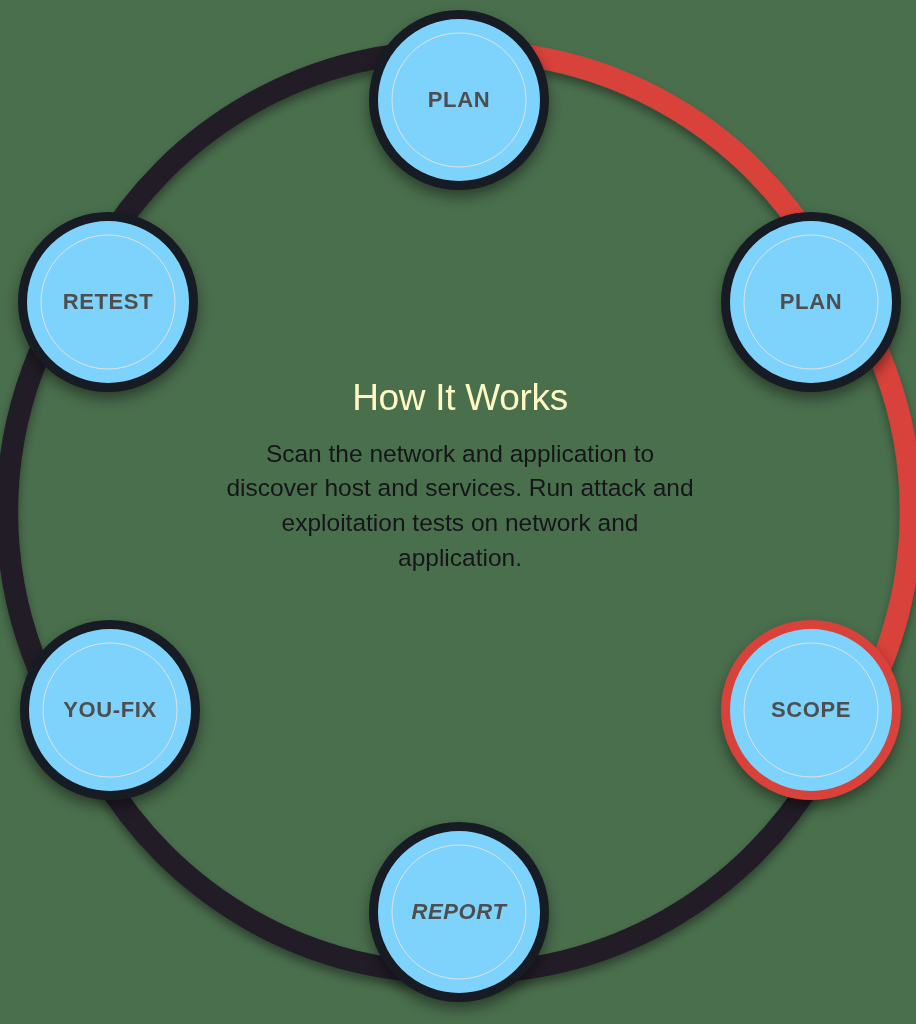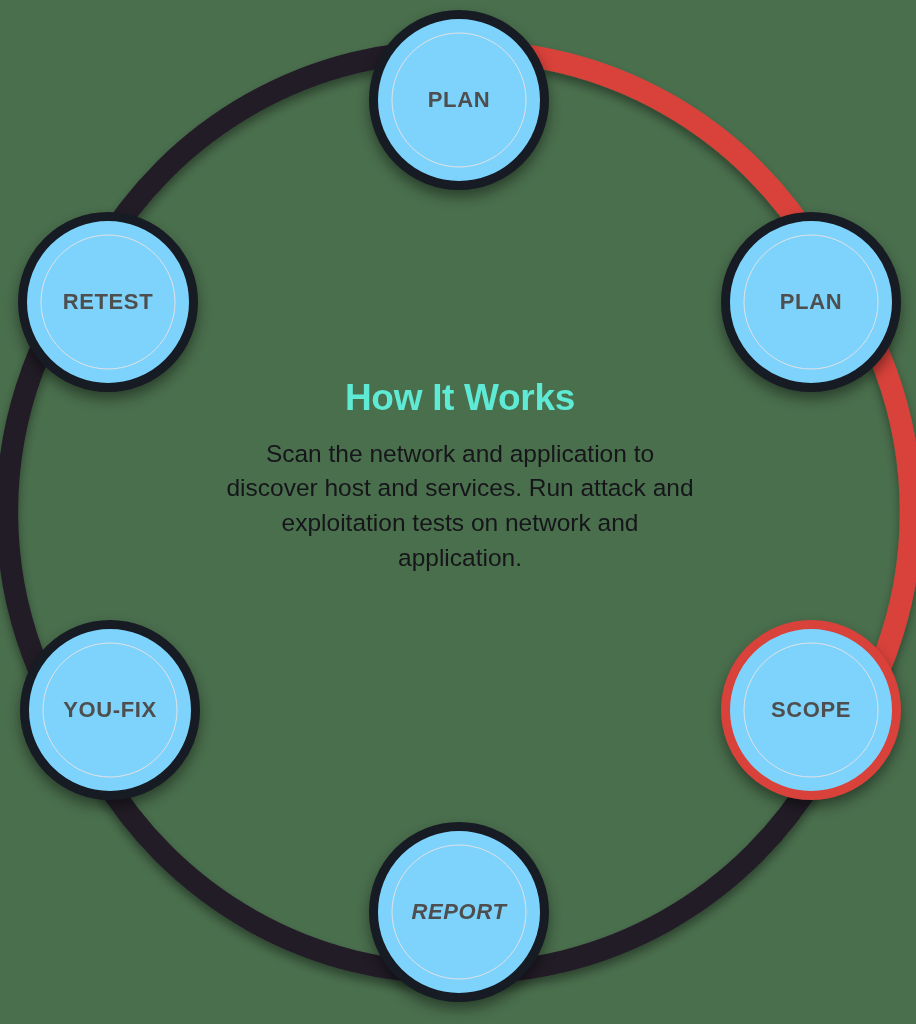--- a/index.html
+++ b/index.html
@@ -36,22 +36,22 @@
   #center-text {
     position: absolute;
     left: 180px;
     top: 378px;
     width: 560px;
     text-align: center;
     z-index: 5;
   }
   #center-title {
     font-size: 37px;
-    font-weight: 700;
-    color: #5eead4;
+    font-weight: 400;
+    color: #fef9c3;
     letter-spacing: -0.3px;
     margin: 0 0 18px 0;
     line-height: 1.1;
   }
   #center-desc {
     font-size: 24.5px;
     font-weight: 400;
     color: #15151a;
     line-height: 1.42;
     margin: 17px;

